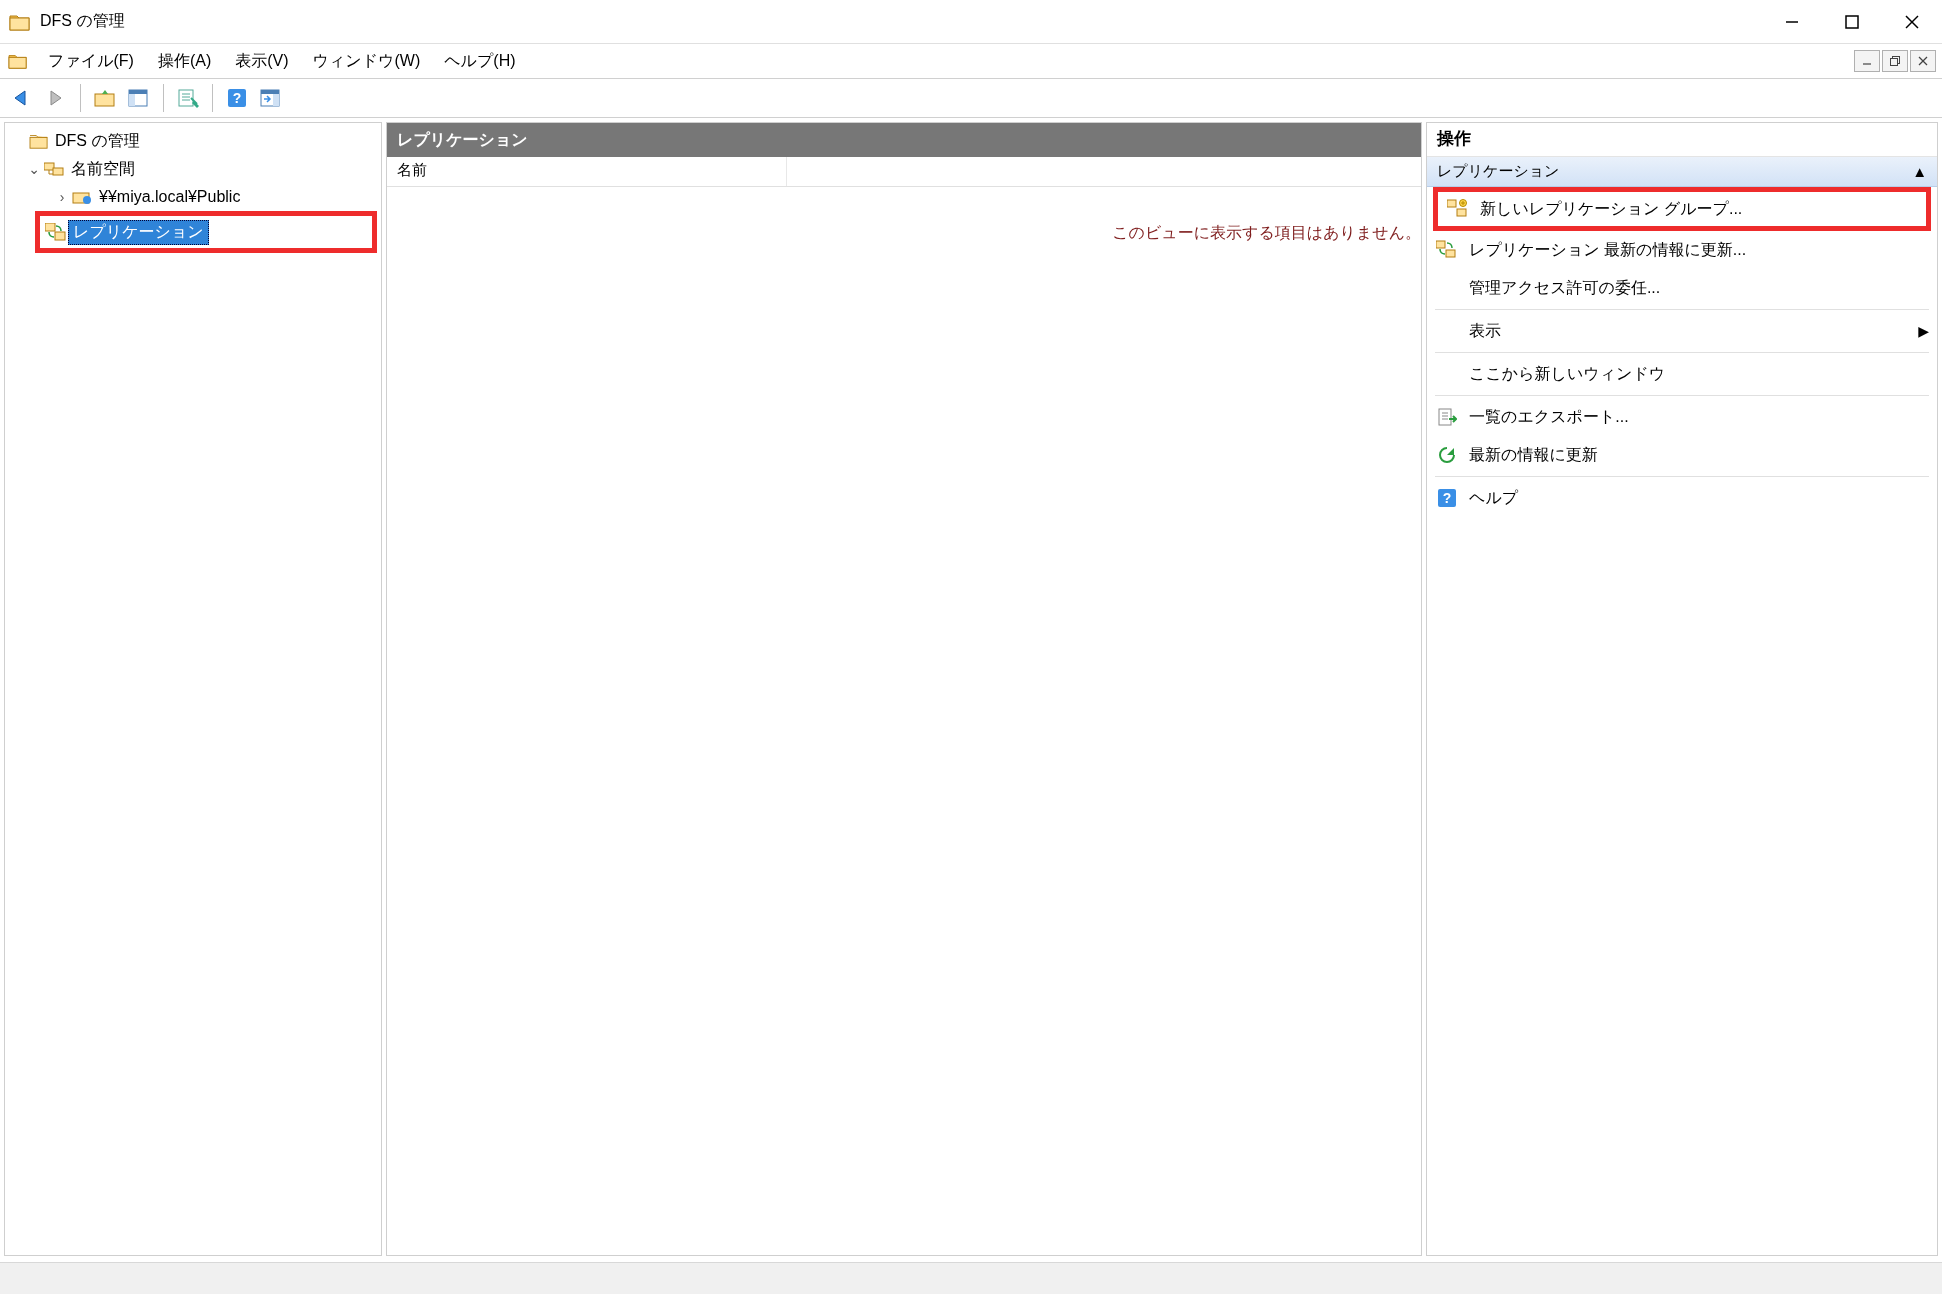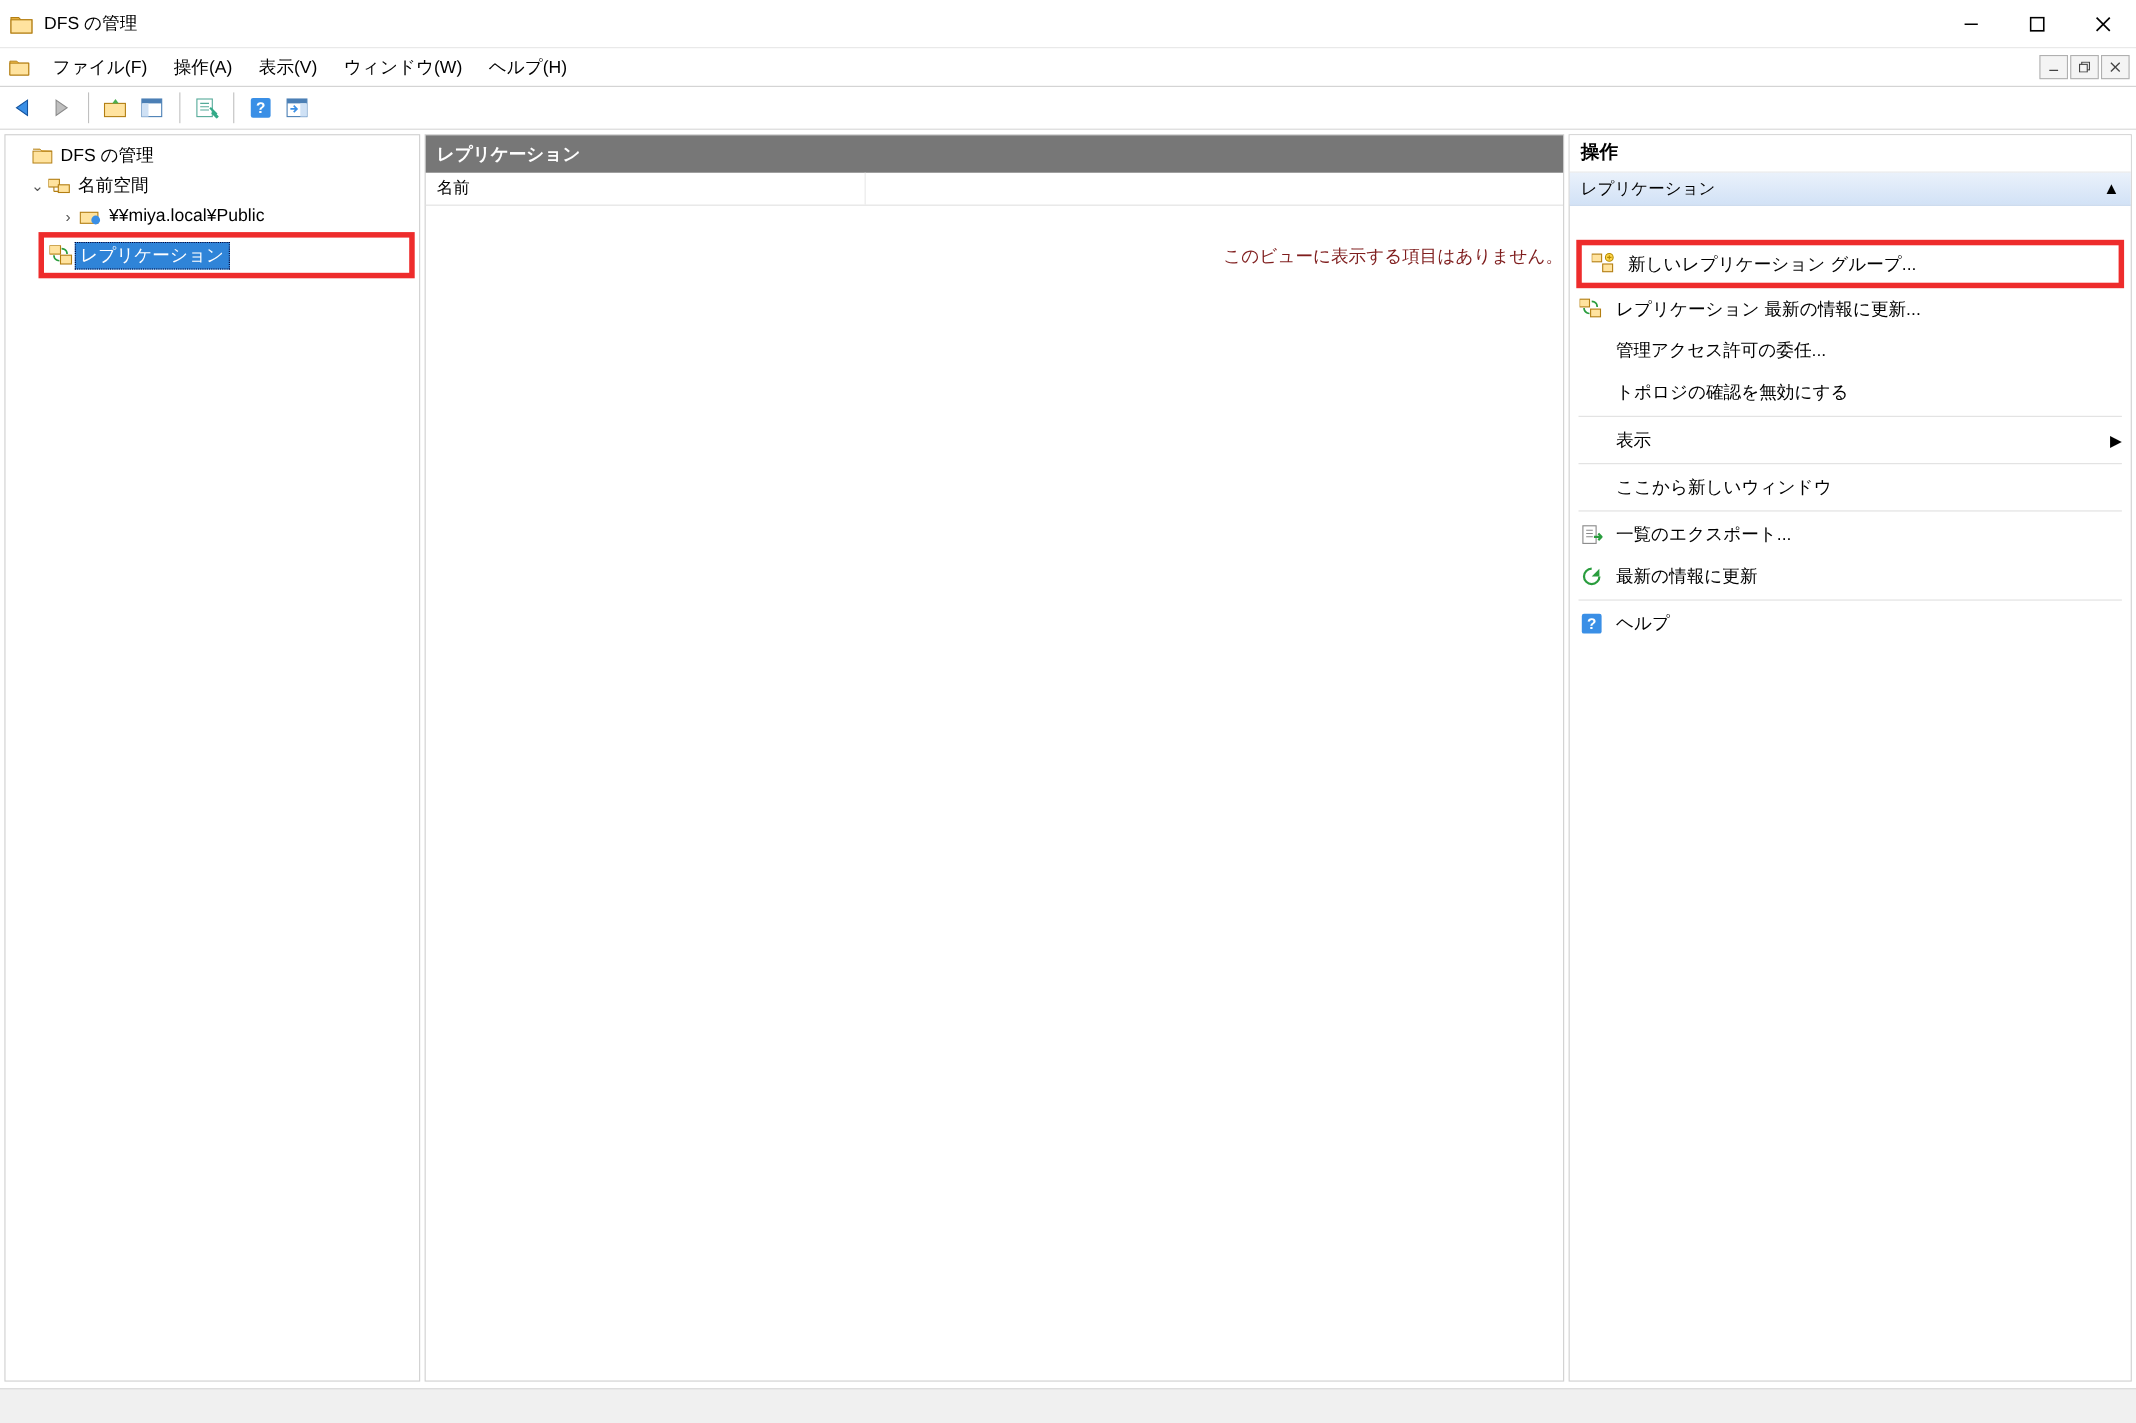--- a/index.html
+++ b/index.html
@@ -136,21 +136,21 @@
   .actions-group-header {
     height: 30px;
     background: linear-gradient(#eaf1fb, #d2e2f6);
     border-bottom: 1px solid #b8cde8;
     display:flex;
     align-items:center;
     padding: 0 10px;
     font-size: 15px;
     justify-content: space-between;
   }
-  .actions-list { padding: 0; margin-top: 31px; }
+  .actions-list { padding: 0; }
   .action-row {
     display:flex;
     align-items:center;
     height: 38px;
     padding: 0 8px;
     font-size: 16px;
     gap: 10px;
   }
   .action-row .aicon { width: 24px; height:22px; display:flex; align-items:center; justify-content:center; flex-shrink:0;}
   .action-row .spacer { flex:1; }
@@ -373,24 +373,20 @@
               <path d="M4 9 C4 14 9 14 9 14" fill="none" stroke="#2a9d3e" stroke-width="1.5"></path>
               <path d="M16 8 C16 3 11 3 11 3" fill="none" stroke="#2a9d3e" stroke-width="1.5"></path>
             </svg>
         </span>
         <span>レプリケーション 最新の情報に更新...</span>
       </div>
       <div class="action-row">
         <span class="aicon"></span>
         <span>管理アクセス許可の委任...</span>
       </div>
-      <div class="action-row">
-        <span class="aicon"></span>
-        <span>トポロジの確認を無効にする</span>
-      </div>
       <div class="action-sep"></div>
       <div class="action-row">
         <span class="aicon"></span>
         <span>表示</span>
         <span class="spacer"></span>
         <span class="arrow">▶</span>
       </div>
       <div class="action-sep"></div>
       <div class="action-row">
         <span class="aicon"></span>

